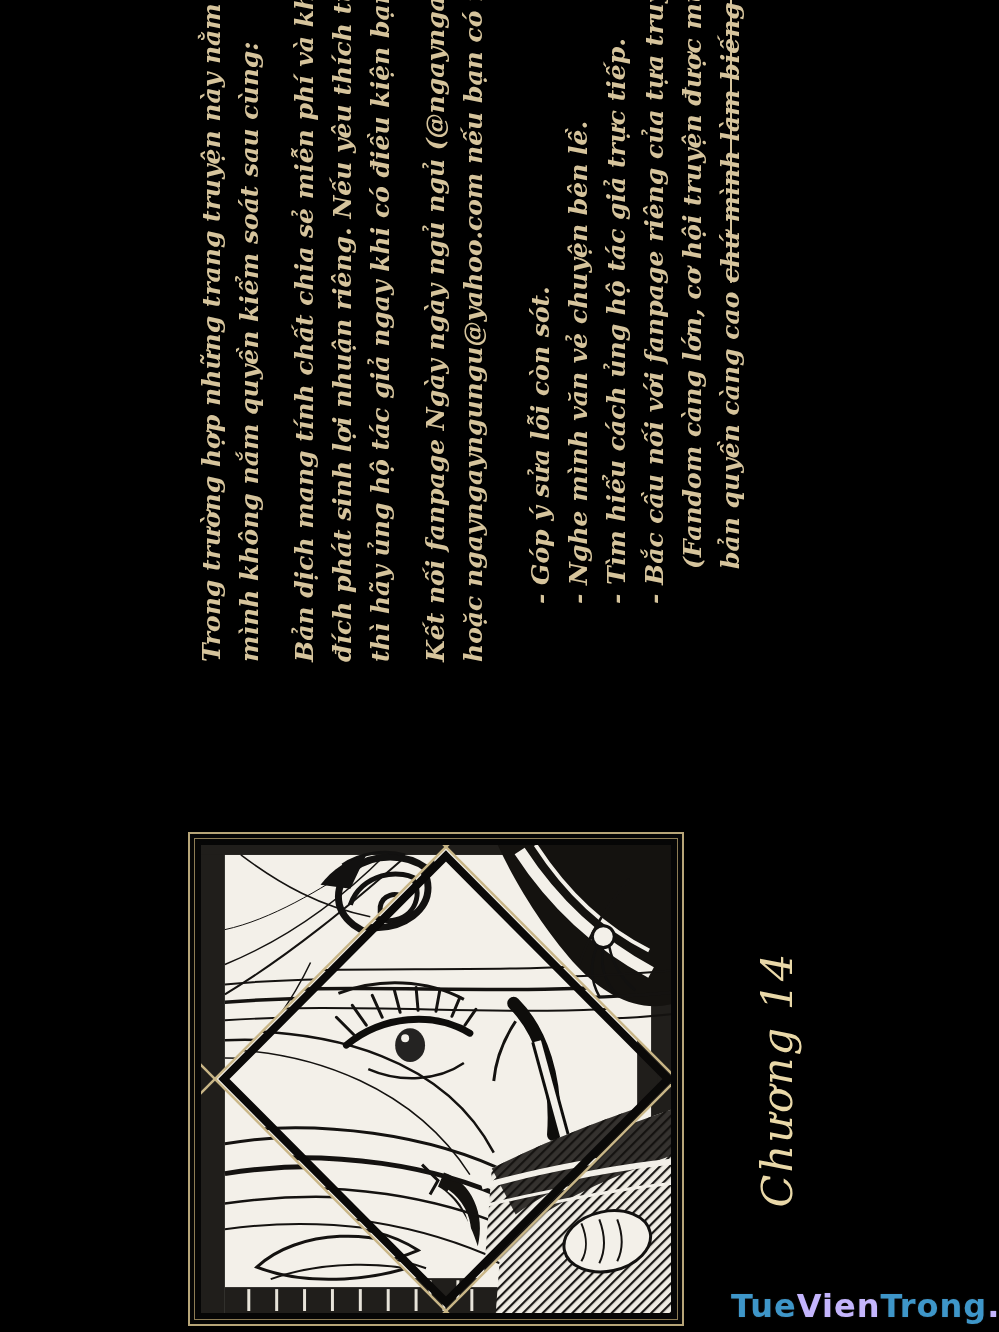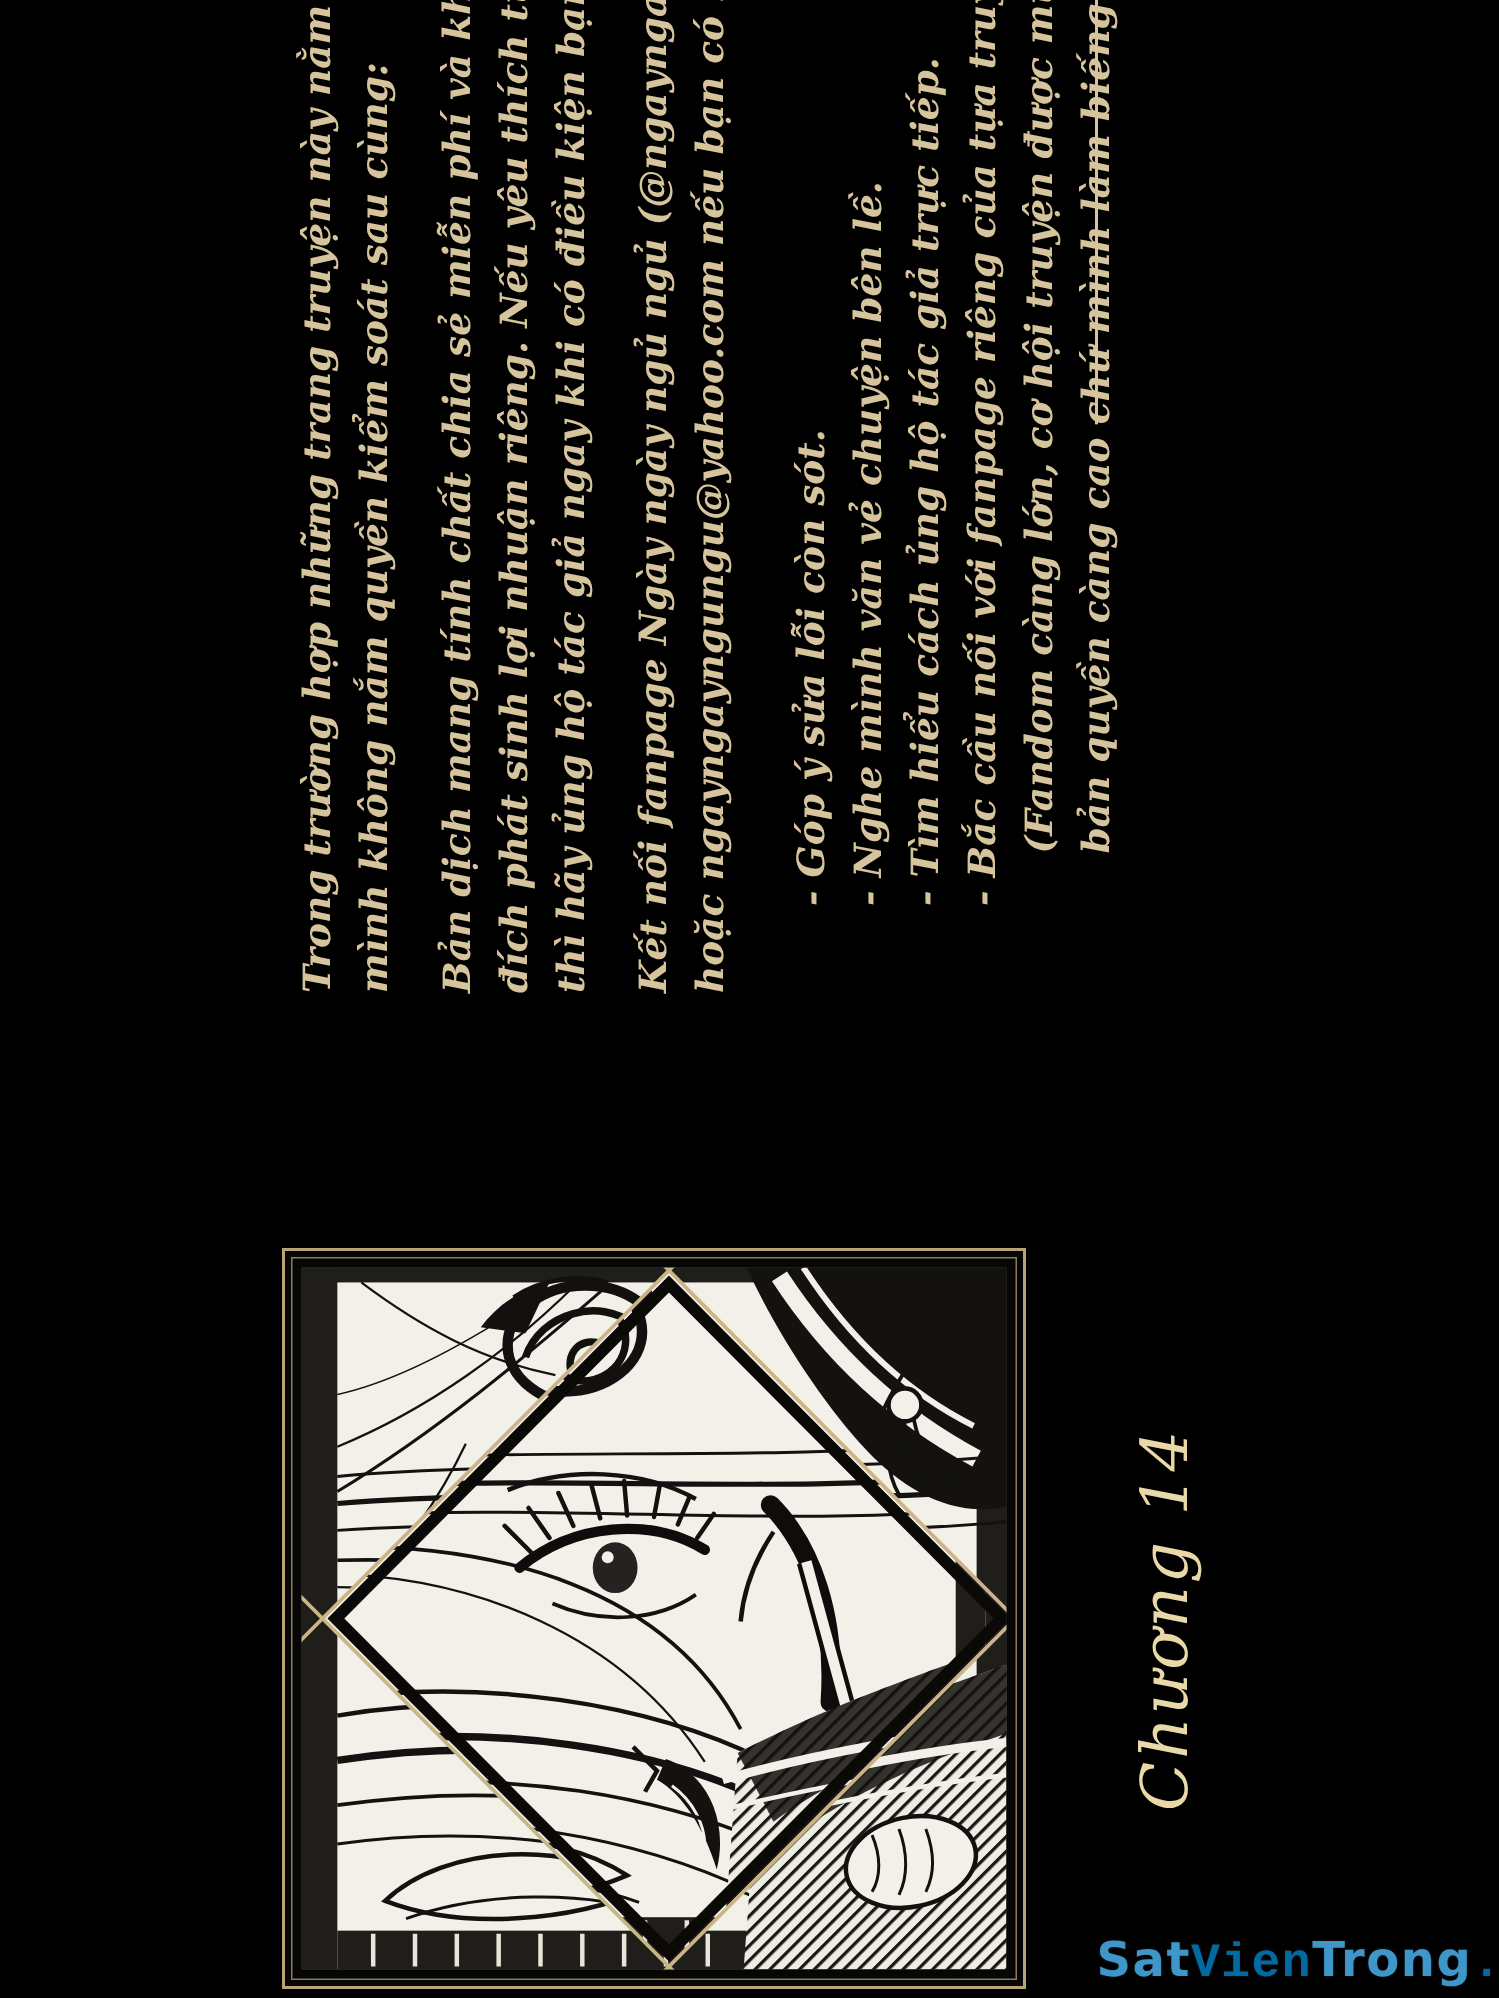--- a/index.html
+++ b/index.html
@@ -81,21 +81,21 @@
     position: absolute;
     left: 731px; top: 1287px;
     font-family: "DejaVu Sans", sans-serif;
     font-weight: bold;
     font-size: 32px;
     letter-spacing: 1px;
     white-space: nowrap;
     text-shadow: 0 0 2px #1a1a1a;
   }
   .wm-blue { color: #3e96c9; }
-  .wm-gray { color: #0369a1; font-family: Liberation Mono, monospace; }
+  .wm-gray { color: #c4b5fd; }
 </style>
 </head>
 <body>
 
 <div class="page">
 
   <div class="text-rotor">
     <div class="nline">Trong trường hợp những trang truyện này nằm ở đâu đó mà</div>
     <div class="nline">mình không nắm quyền kiểm soát sau cùng:</div>
     <div class="nline gap-para">Bản dịch mang tính chất chia sẻ miễn phí và không nhằm mục</div>
@@ -244,15 +244,15 @@
             <line x1="261.5" y1="483.6" x2="-1.5" y2="219.4"></line>
             <line x1="-1.5" y1="250.6" x2="261.5" y2="-13.6"></line>
           </g>
         </g>
       </svg>
     </div>
   </div>
 
   <div class="chapter">Chương 14</div>
 
-  <div class="watermark"><span class="wm-blue">Sat</span><span class="wm-gray">Vien</span><span class="wm-blue">Trong</span><span class="wm-gray">.vn</span></div>
+  <div class="watermark"><span class="wm-blue">Tue</span><span class="wm-gray">Vien</span><span class="wm-blue">Trong</span><span class="wm-gray">.vn</span></div>
 
 </div>
 
 </body></html>

